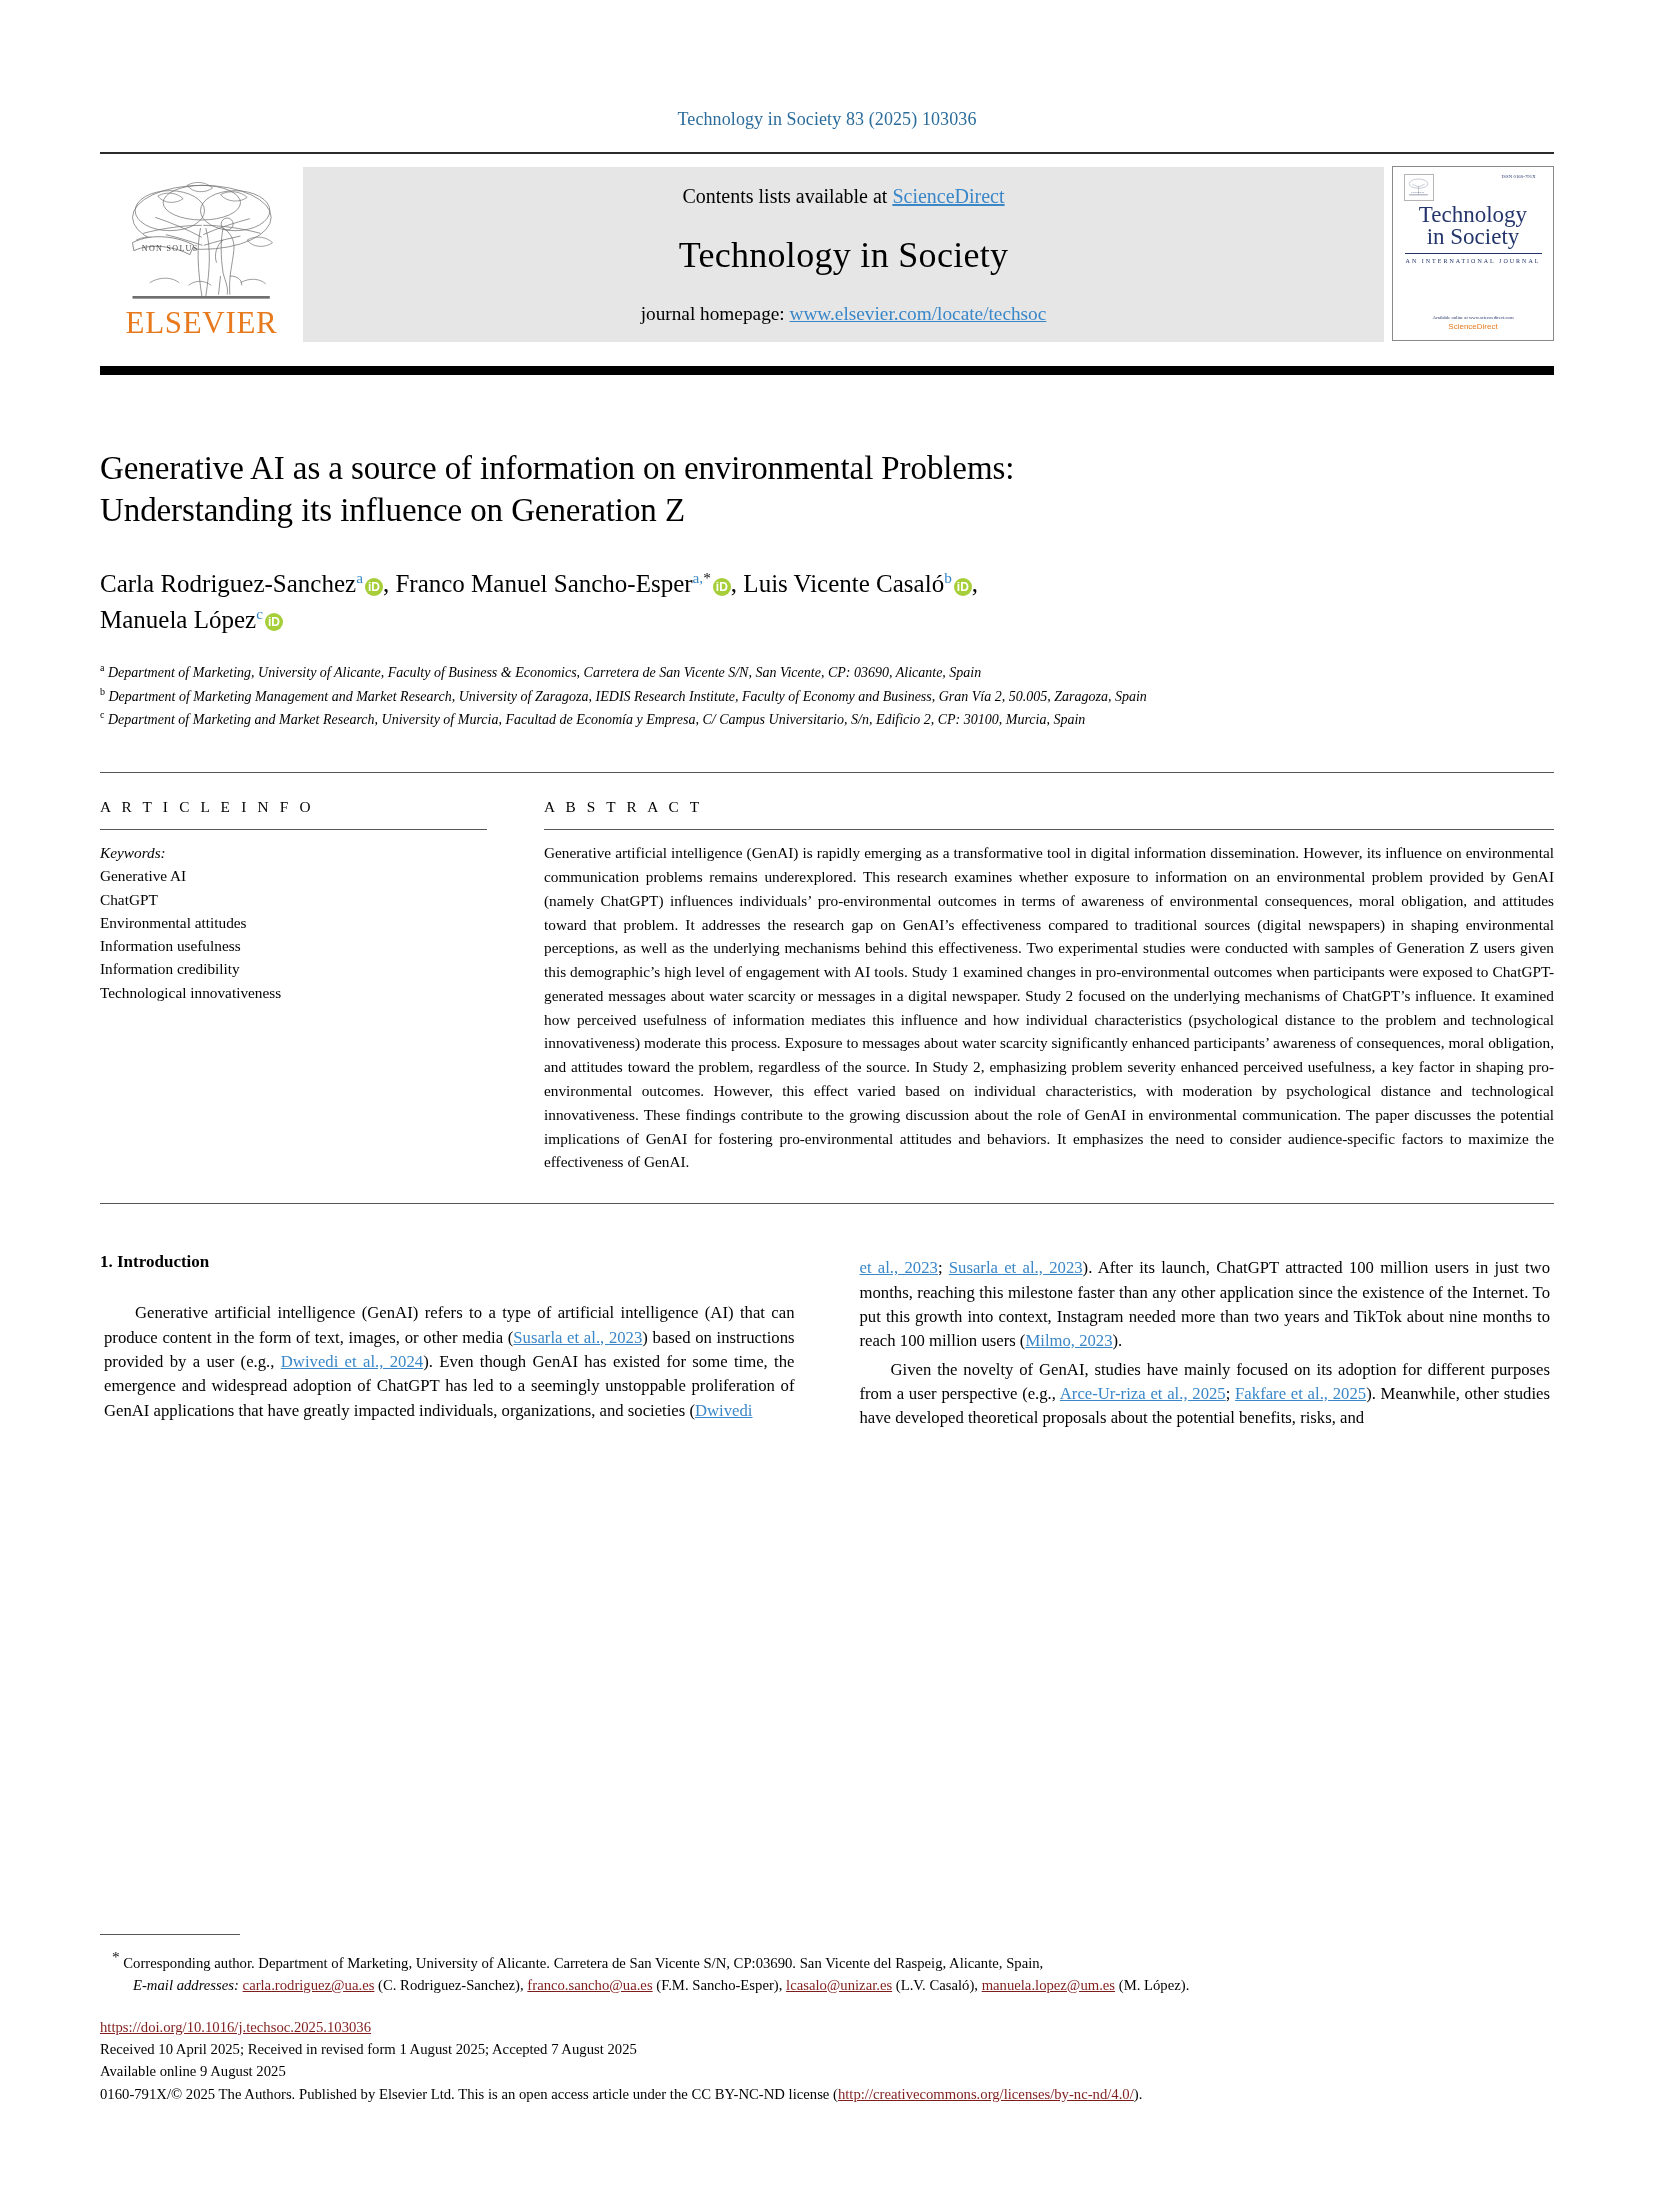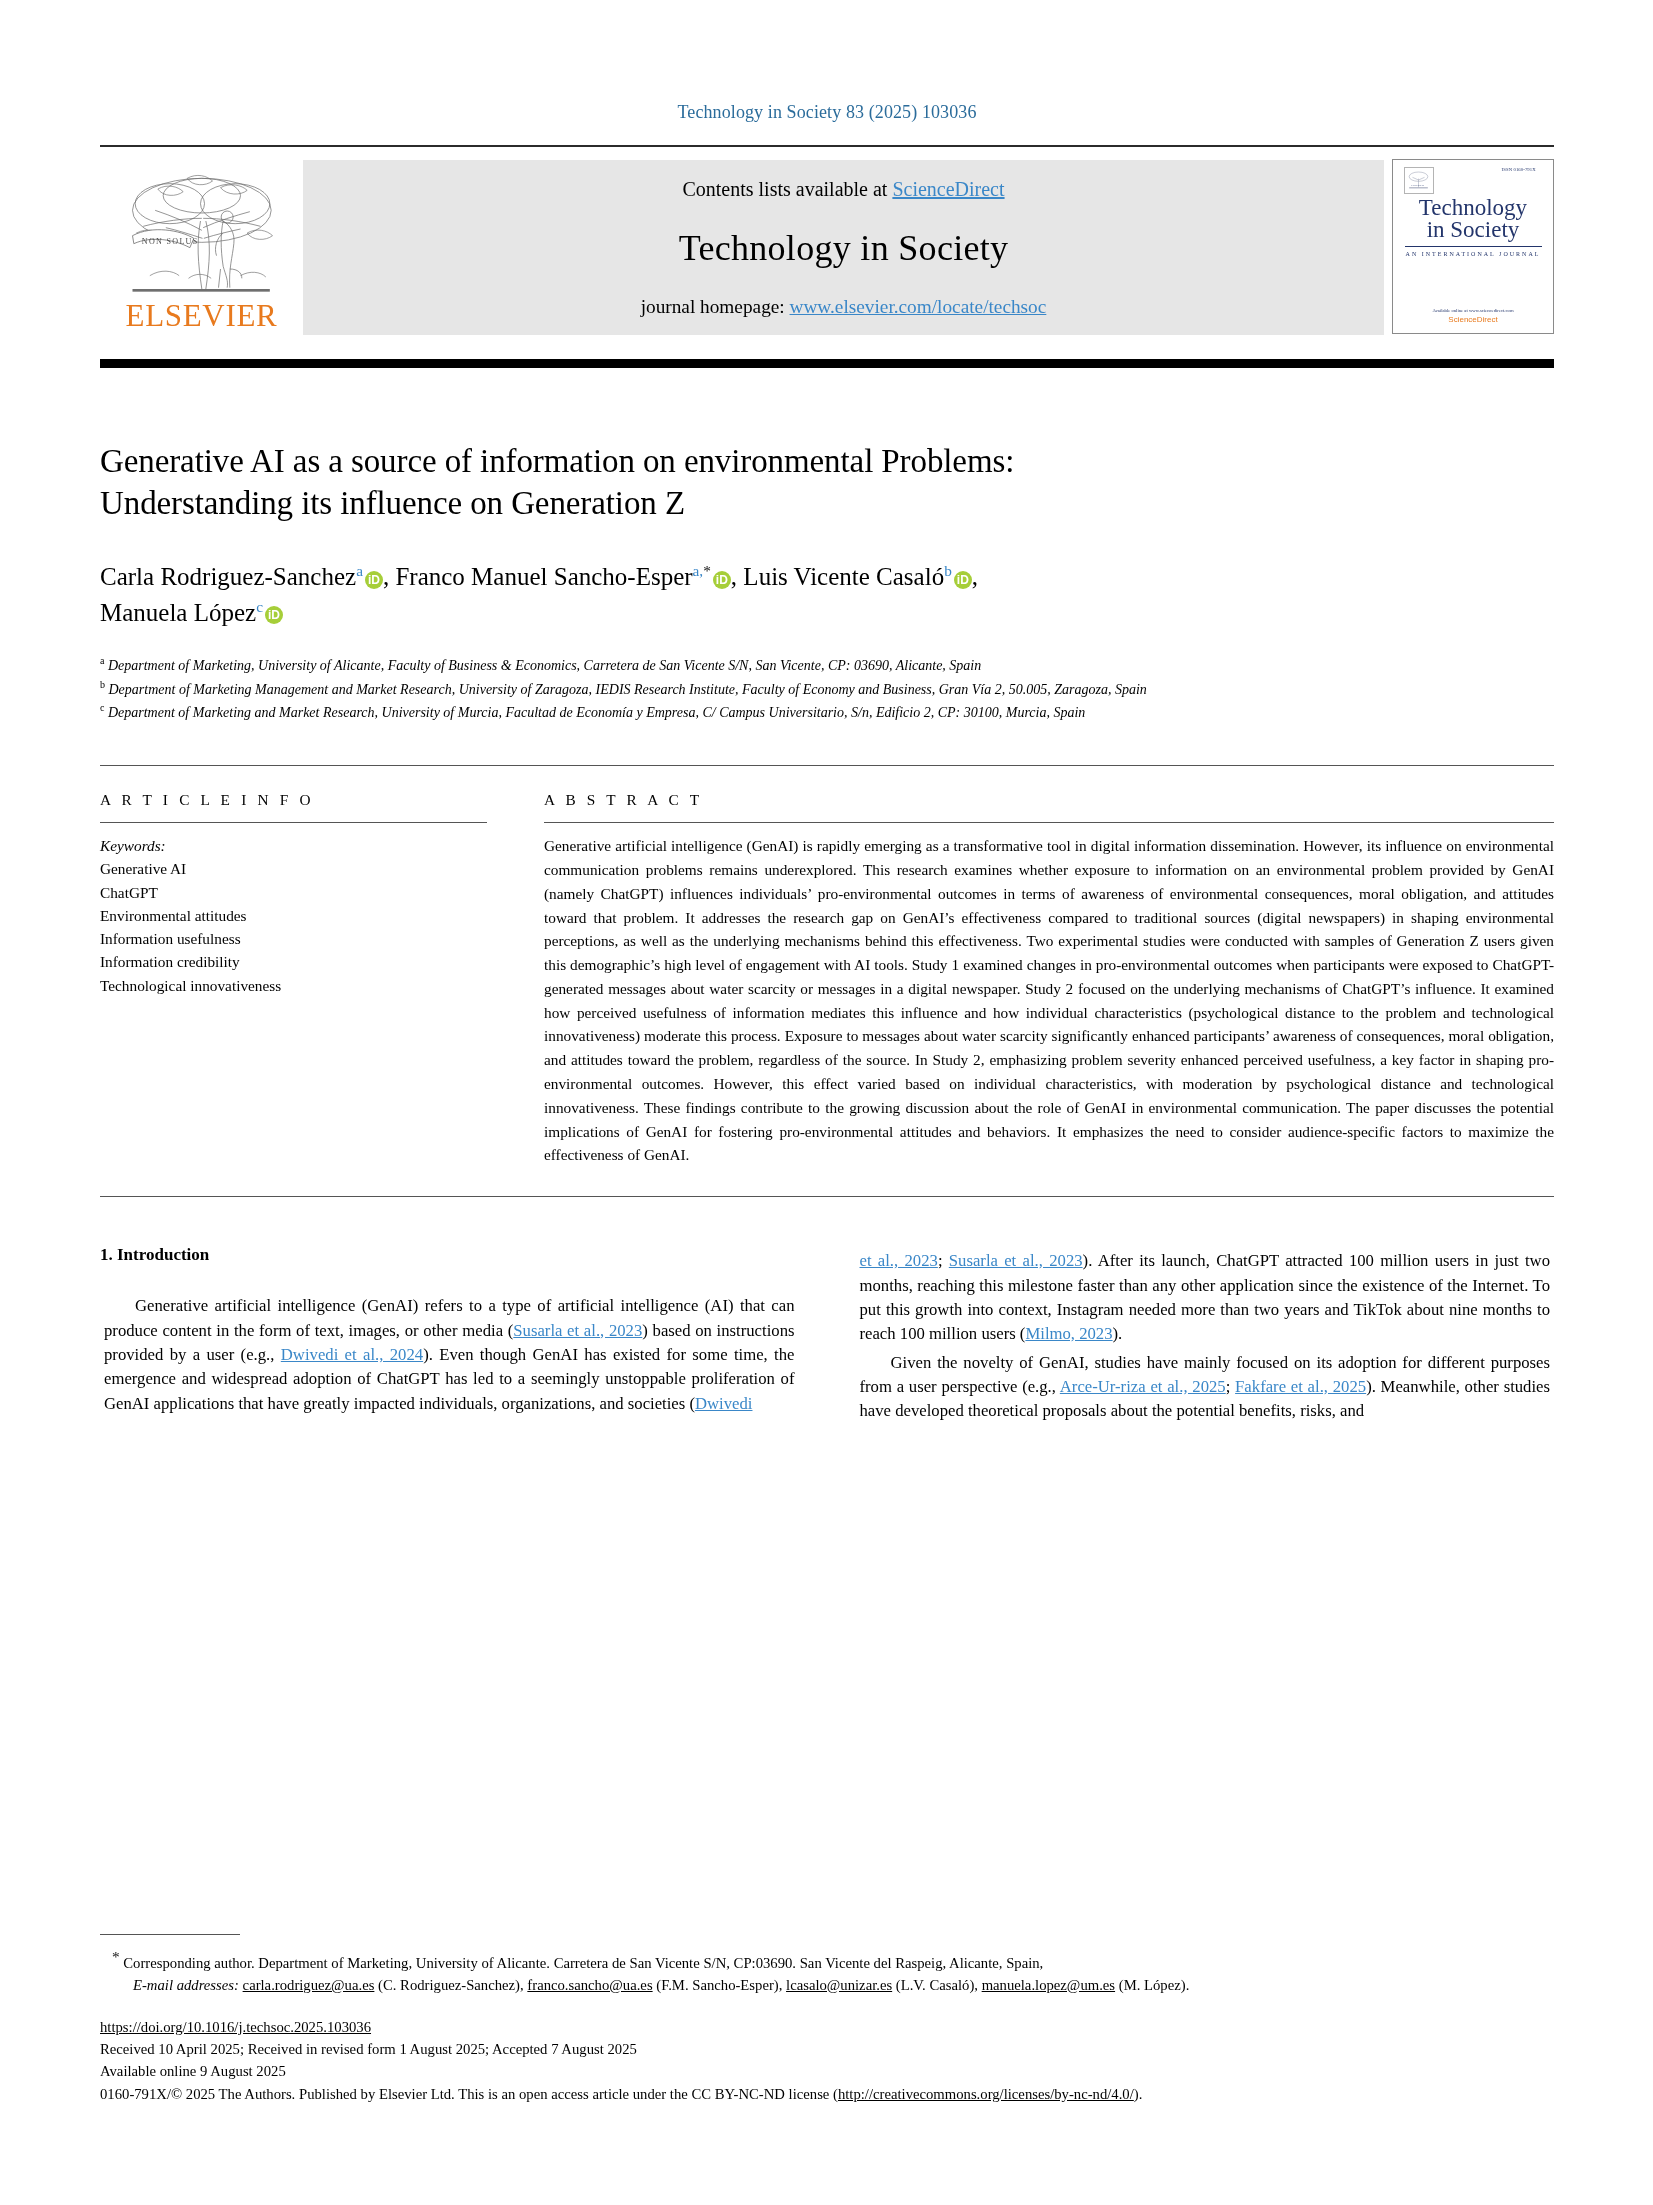--- a/index.html
+++ b/index.html
@@ -12,21 +12,21 @@
     height: 2205px;
     font-family: "Liberation Serif", "DejaVu Serif", serif;
     color: #000000;
     -webkit-font-smoothing: antialiased;
   }
   .page {
     position: relative;
     width: 1654px;
     height: 2205px;
     box-sizing: border-box;
-    padding: 9px 100px;
+    padding: 16px 100px;
   }
 
   
   .running-head {
     text-align: center;
     color: #2b6c9b;
     font-size: 18px;
     padding-top: 93px;
     letter-spacing: 0.1px;
   }
@@ -69,21 +69,21 @@
     padding: 17.3px 0 17.3px 0;
     box-sizing: border-box;
   }
   .contents-line { font-size: 20px; }
   .journal-name {
     font-size: 36px;
     letter-spacing: 0.3px;
   }
   .homepage-line { font-size: 19.3px; }
   .lnk { color: #3a87c8; }
-  .lnk-u { color: #000000; text-decoration: underline; }
+  .lnk-u { color: #7f1d1d; text-decoration: underline; }
 
   .masthead-cover {
     width: 170px;
     flex: 0 0 170px;
     display: flex;
     align-items: flex-start;
     justify-content: flex-end;
     padding: 12px 0;
     box-sizing: border-box;
   }

